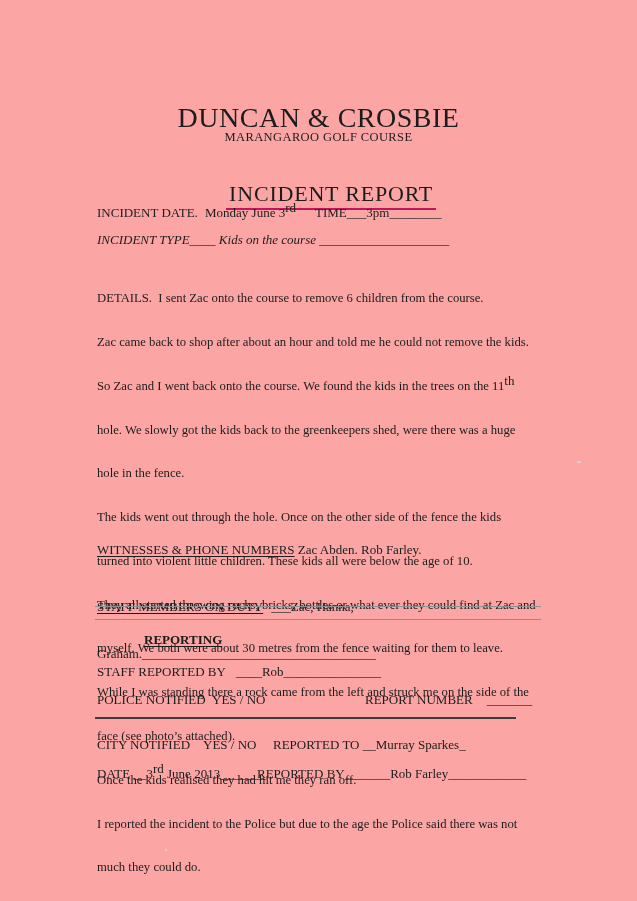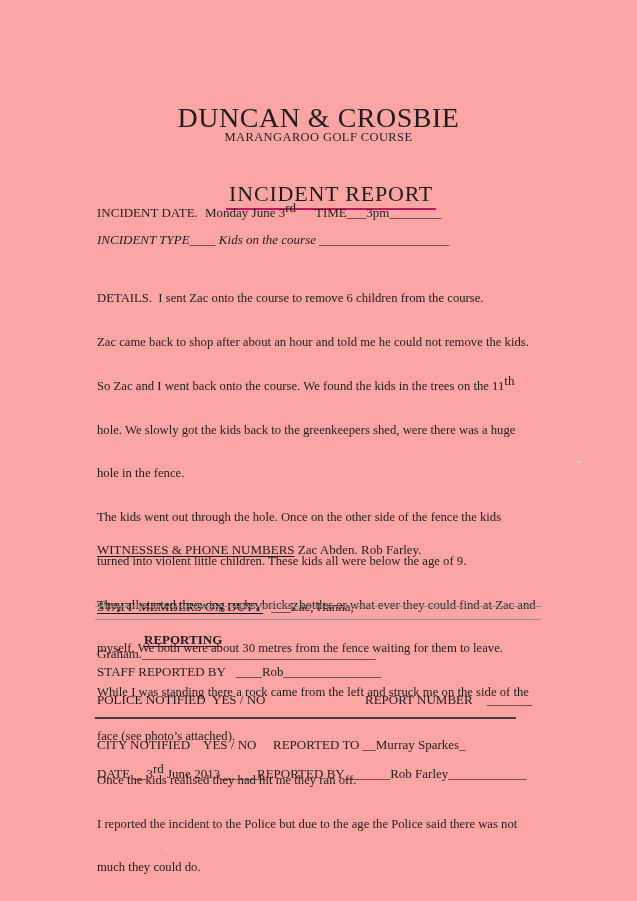--- a/index.html
+++ b/index.html
@@ -63,21 +63,21 @@
     <span class="c" style="left:0;"><span>INCIDENT TYPE</span><span>____ Kids on the course </span><span>____________________</span></span>
   </div>
 
   <div id="details-paragraph" class="block">
     <div>DETAILS.  I sent Zac onto the course to remove 6 children from the course.</div>
     <div>Zac came back to shop after about an hour and told me he could not remove the kids.</div>
     <div><span>So Zac and I went back onto the course. We found the kids in the trees on the 11</span><sup>th</sup></div>
     <div>hole. We slowly got the kids back to the greenkeepers shed, were there was a huge</div>
     <div>hole in the fence.</div>
     <div>The kids went out through the hole. Once on the other side of the fence the kids</div>
-    <div>turned into violent little children. These kids all were below the age of 9.</div>
+    <div>turned into violent little children. These kids all were below the age of 10.</div>
     <div>They all started throwing rocks, bricks, bottles or what ever they could find at Zac and</div>
     <div>myself. We both were about 30 metres from the fence waiting for them to leave.</div>
     <div>While I was standing there a rock came from the left and struck me on the side of the</div>
     <div>face (see photo’s attached).</div>
     <div>Once the kids realised they had hit me they ran off.</div>
     <div>I reported the incident to the Police but due to the age the Police said there was not</div>
     <div>much they could do.</div>
   </div>
 
   <div class="row" style="top:542px;">

